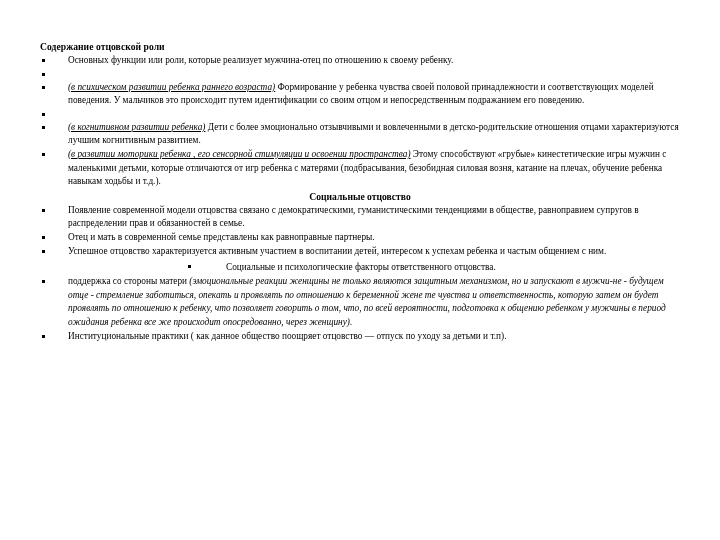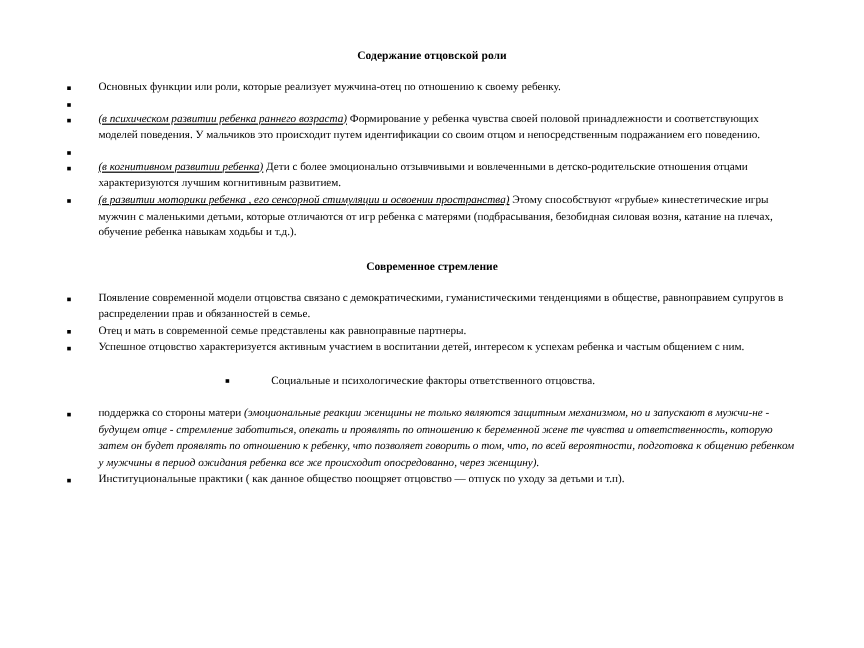--- a/index.html
+++ b/index.html
@@ -20,21 +20,21 @@
   .slide {
     position: relative;
     width: 720px;
     height: 540px;
     box-sizing: border-box;
     padding: 40px 40px 0 40px;
     background: #ffffff;
   }
 
   .heading {
-    text-align: center;
+    text-align: left;
     font-weight: bold;
     font-size: 9.6px;
     line-height: 13px;
     margin: 0 0 1px 0;
     letter-spacing: 0.05px;
   }
 
   .heading-sub {
     text-align: center;
     font-weight: bold;
@@ -56,21 +56,21 @@
     position: absolute;
     left: 148px;
     top: 5px;
     width: 3px;
     height: 3px;
     background: #000;
   }
 
   ul.list {
     list-style: none;
-    margin: 14px;
+    margin: 0;
     padding: 0;
   }
 
   li.item {
     position: relative;
     padding-left: 28px;
     margin: 0;
     font-size: 9.3px;
     line-height: 13.6px;
     min-height: 13px;
@@ -144,21 +144,21 @@
       <span class="txt"><span class="u">(в когнитивном развитии ребенка)</span><span> Дети с более эмоционально отзывчивыми и вовлеченными в детско-родительские отношения отцами характеризуются лучшим когнитивным развитием.</span></span>
     </li>
 
     <li class="item">
       <span class="bullet"></span>
       <span class="txt"><span class="u">(в развитии моторики ребенка , его сенсорной стимуляции и освоении пространства)</span><span> Этому способствуют «грубые» кинестетические игры мужчин с маленькими детьми, которые отличаются от игр ребенка с матерями (подбрасывания, безобидная силовая возня, катание на плечах, обучение ребенка навыкам ходьбы и т.д.).</span></span>
     </li>
 
   </ul>
 
-  <div class="heading-sub">Современное стремление</div>
+  <div class="heading-sub">Социальные отцовство</div>
 
   <ul class="list">
 
     <li class="item">
       <span class="bullet"></span>
       <span class="txt">Появление современной модели отцовства связано с демократическими, гуманистическими тенденциями в обществе, равноправием супругов в распределении прав и обязанностей в семье.</span>
     </li>
 
     <li class="item">
       <span class="bullet"></span>

